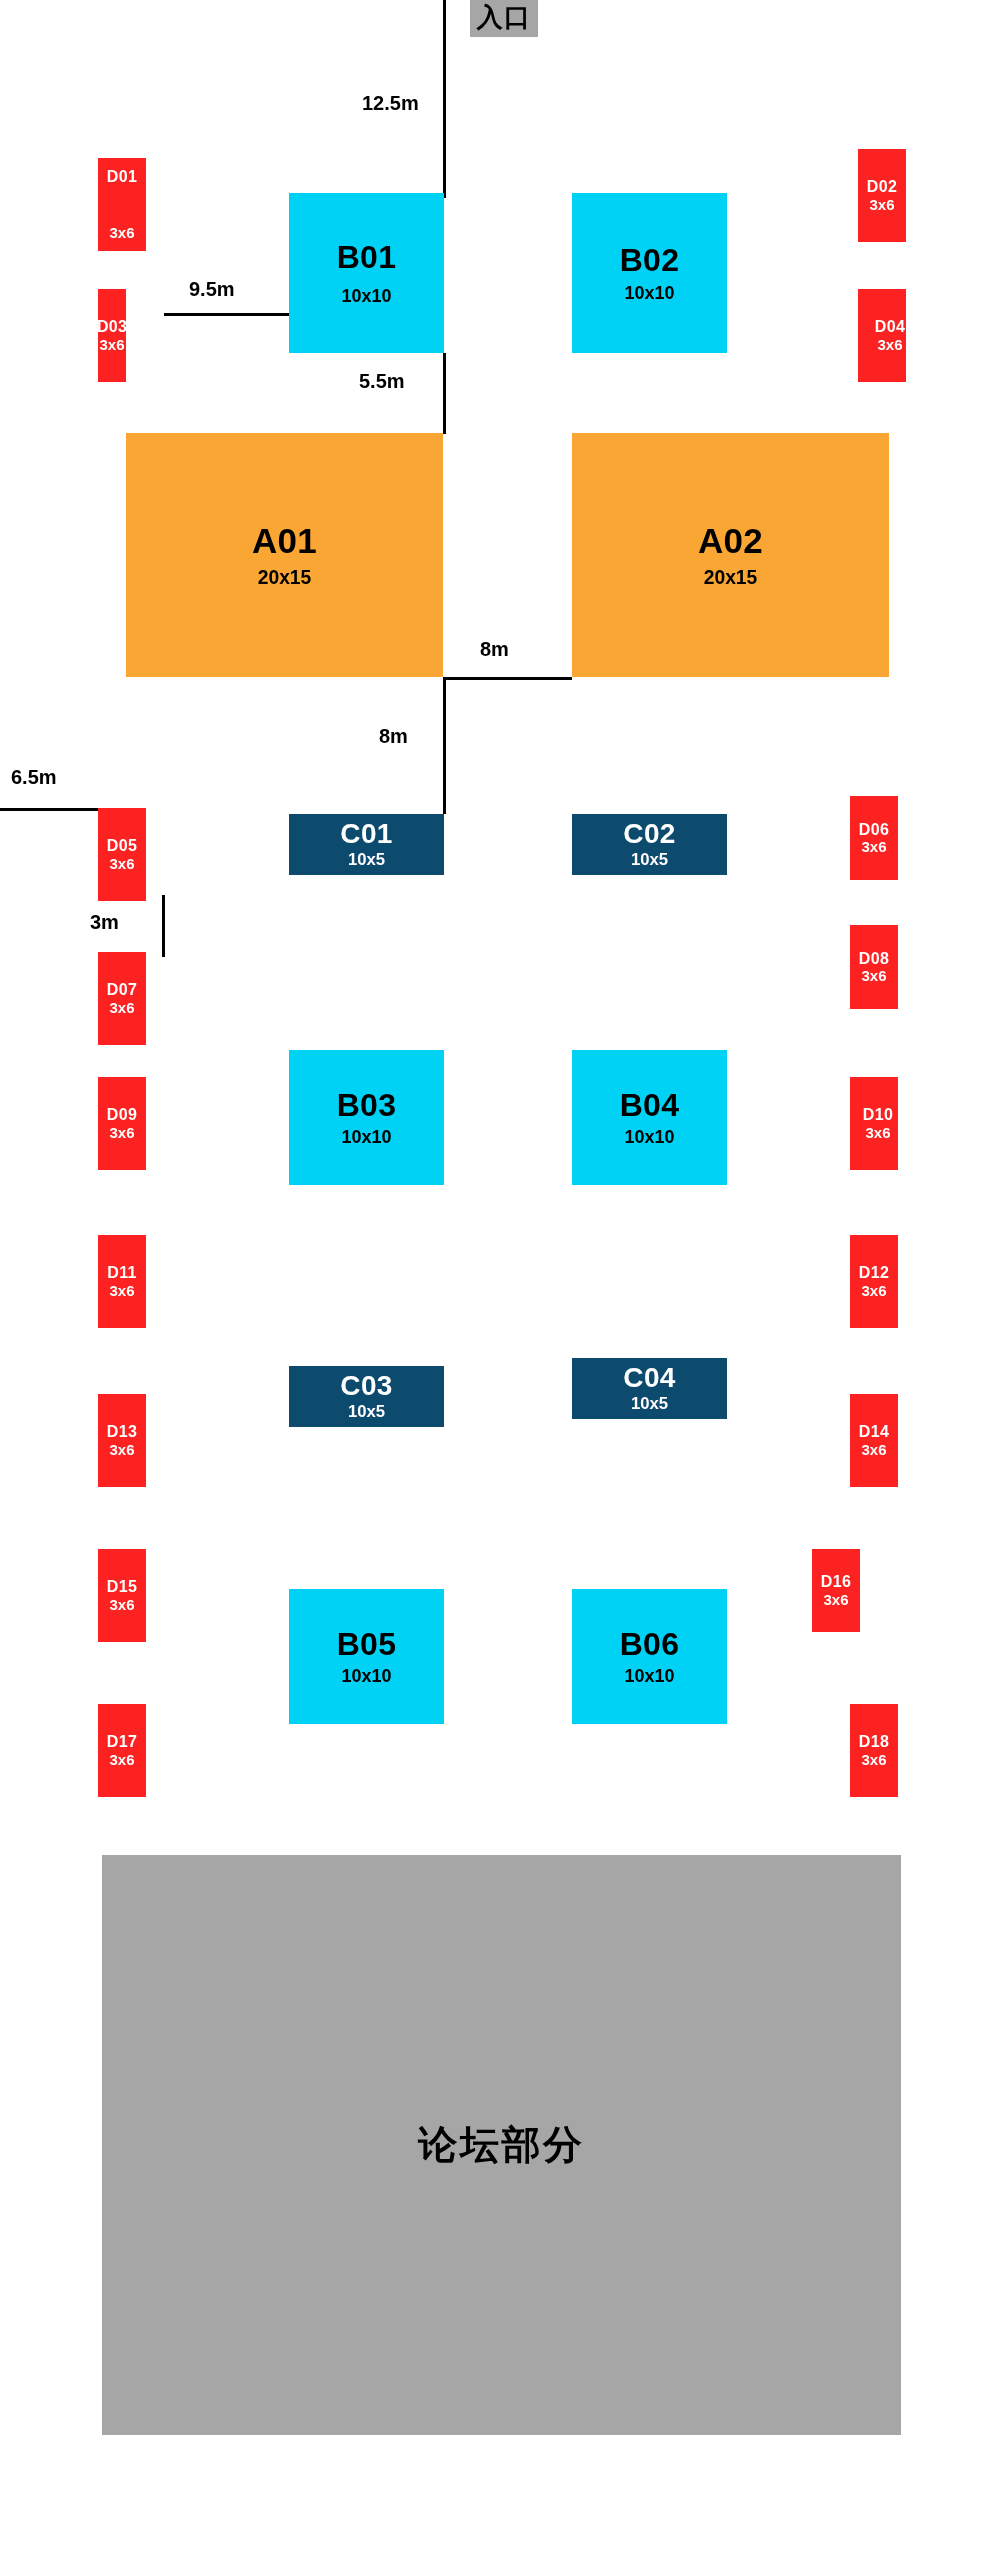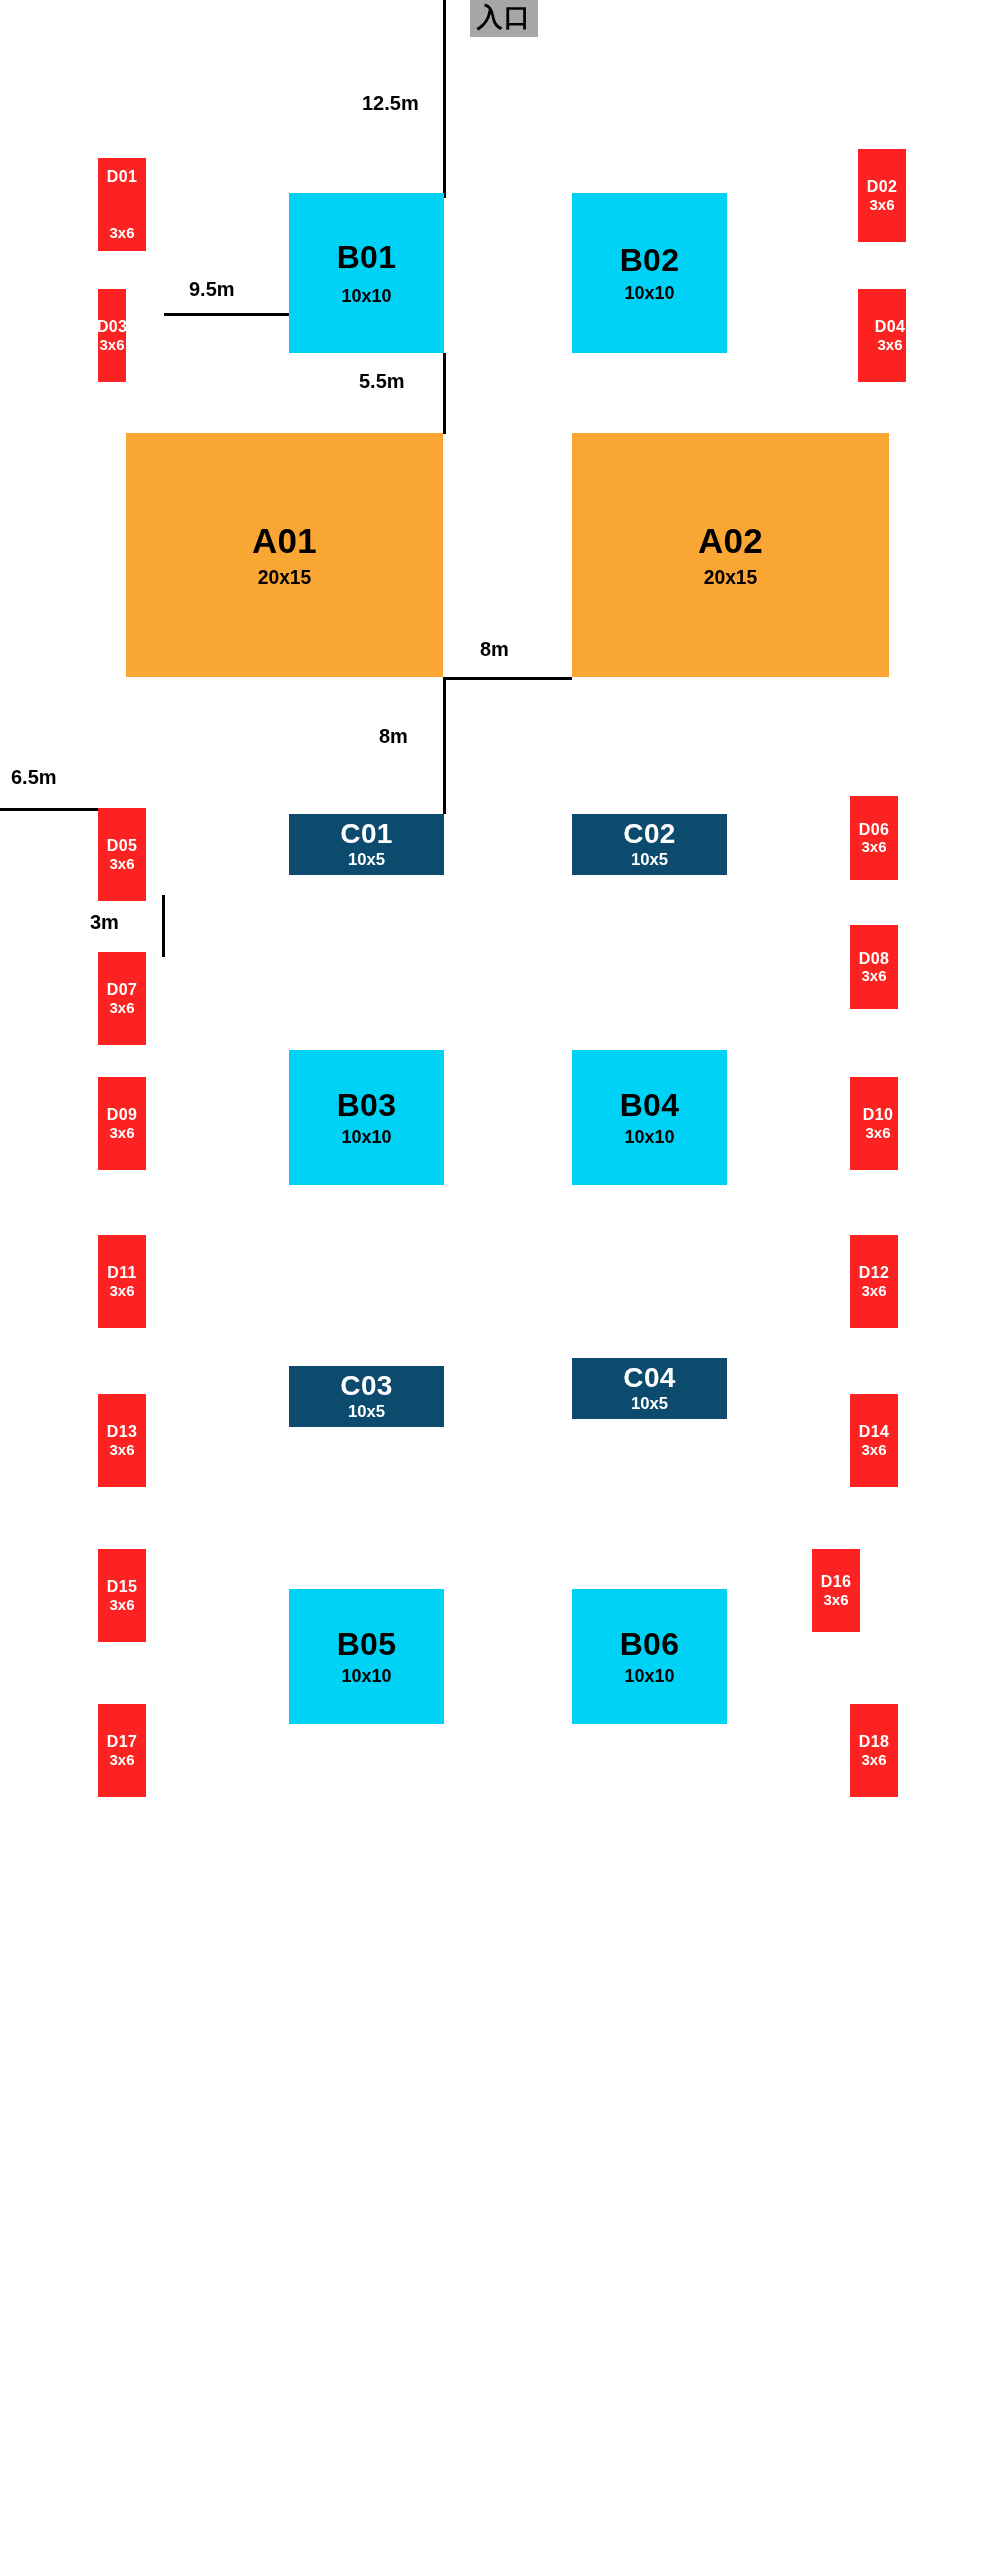--- a/index.html
+++ b/index.html
@@ -292,15 +292,18 @@
   <div class="booth type-d" style="left:812px; top:1549px; width:48px; height:83px;">
     <span class="bid">D16</span>
     <span class="bsz">3x6</span>
   </div>
 
   <div class="booth type-d" style="left:850px; top:1704px; width:48px; height:93px;">
     <span class="bid">D18</span>
     <span class="bsz">3x6</span>
   </div>
 
+  <div class="forum" style="left:102px; top:1855px; width:799px; height:580px;">
+    <span class="flabel">论坛部分</span>
+  </div>
 
 </div>
 
 
 </body></html>

